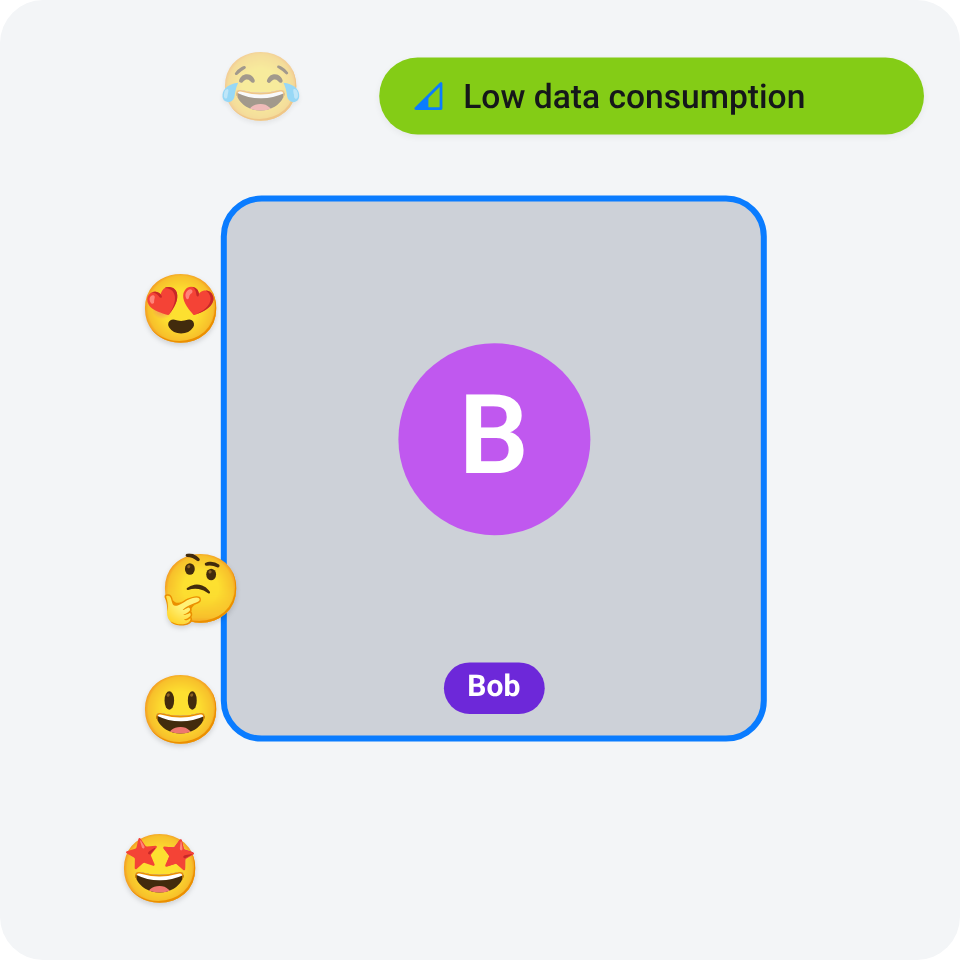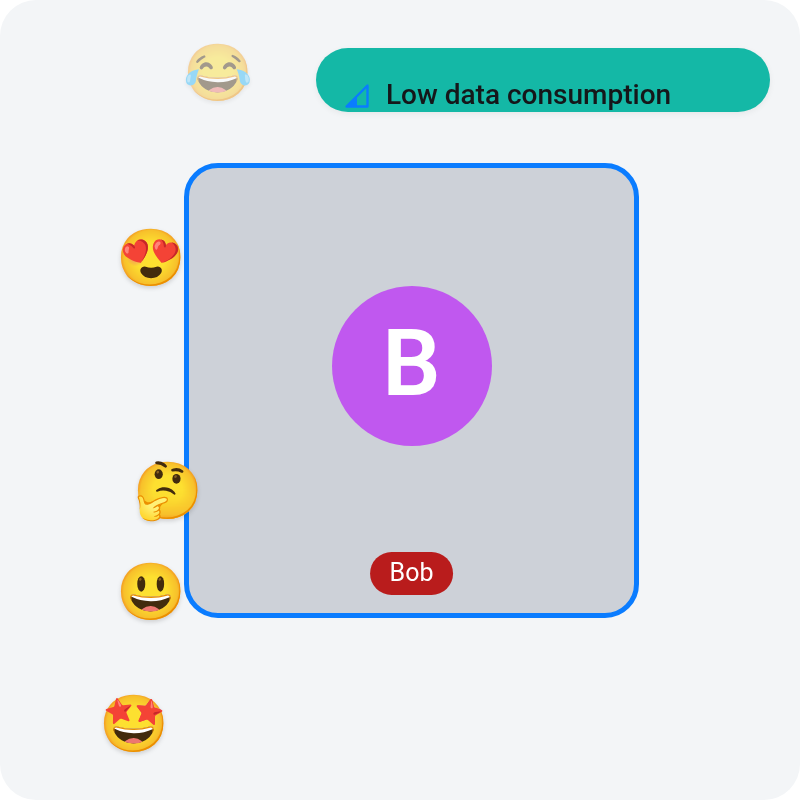--- a/index.html
+++ b/index.html
@@ -17,24 +17,24 @@
     border-radius: 36px;
   }
 
   
   .pill {
     position: absolute;
     top: 48px;
     left: 316px;
     width: 454px;
     height: 64px;
-    background: #14b8a6;
+    background: #84cc16;
     border-radius: 40px;
     display: flex;
-    align-items: flex-end;
+    align-items: center;
     gap: 14px;
     padding: 1px 26px;
     box-shadow: 0 2px 6px rgba(0,0,0,0.06);
   }
   .pill .icon {
     width: 30px; height: 30px; display: inline-flex; align-items: center; justify-content: center;
   }
   .pill .label {
     font-size: 28px;
     color: #15171a;
@@ -71,26 +71,26 @@
     font-size: 92px;
     font-weight: 600;
     line-height: 1;
     transform: translateY(-2px);
   }
   .name-badge {
     position: absolute;
     bottom: 18px;
     left: 50%;
     transform: translateX(-50%);
-    background: #b91c1c;
+    background: #6d28d9;
     color: #ffffff;
     font-size: 25px;
     padding: 6px 20px 8px 20px;
     border-radius: 24px;
-    font-weight: 400;
+    font-weight: 700;
   }
 
   
   .emoji {
     position: absolute;
     font-size: 56px;
     line-height: 1;
     user-select: none;
     filter: drop-shadow(0 2px 2px rgba(0,0,0,0.15));
   }

